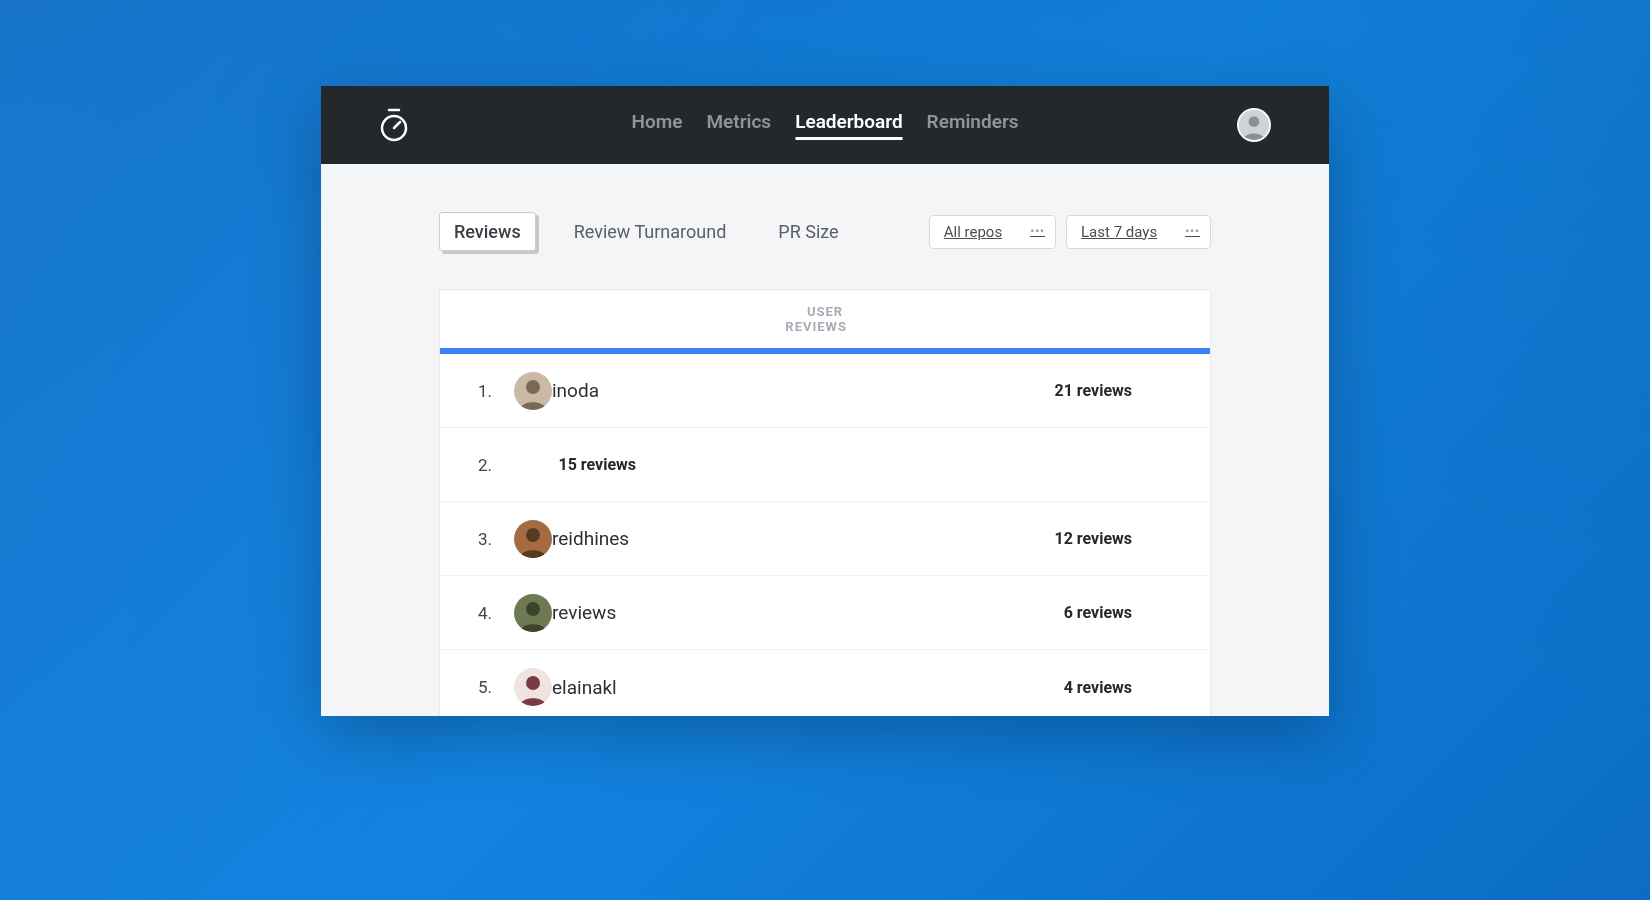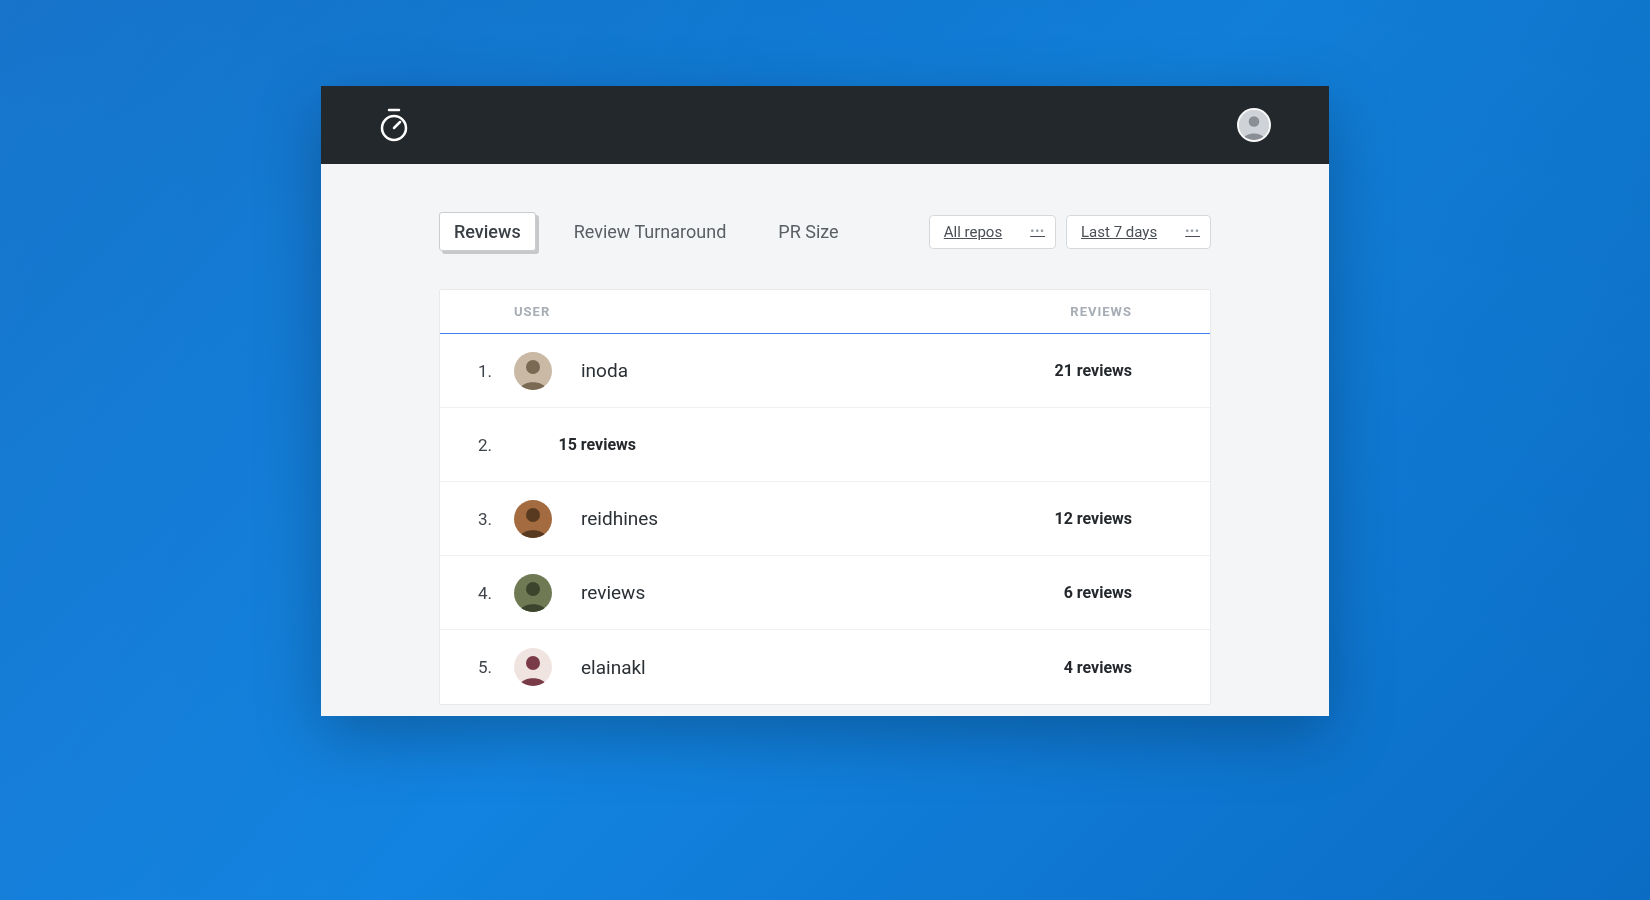--- a/index.html
+++ b/index.html
@@ -135,21 +135,22 @@
   .table-card {
     margin: 38px 118px 0 118px;
     background: #ffffff;
     border: 1px solid #e7e9eb;
     border-radius: 2px;
   }
   .thead {
     display: flex;
     align-items: center;
     padding: 14px 0;
-    border-bottom: 1px solid #3b82f6;
+    border-bottom: 6px solid #3b82f6;
+    flex-direction: column;
   }
   .col-rank { width: 74px; }
   .col-user-h {
     color: #a7adb4;
     font-size: 13px;
     font-weight: 700;
     letter-spacing: 1px;
     flex: 1;
   }
   .col-reviews-h {
@@ -172,21 +173,21 @@
     width: 74px;
     text-align: right;
     padding-right: 22px;
     color: #3f444a;
     font-size: 17px;
   }
   .cell-user {
     flex: 1;
     display: flex;
     align-items: center;
-    gap: 29px;
+    gap: 0;
   }
   .cell-user .uavatar {
     width: 38px;
     height: 38px;
     border-radius: 50%;
     overflow: hidden;
     flex-shrink: 0;
   }
   .cell-user .uname {
     font-size: 19px;
@@ -210,20 +211,26 @@
 
   <div class="app-header">
     <div class="logo-wrap">
       <span class="logo-icon">
         <svg width="30" height="34" viewBox="0 0 30 34">
           <line x1="10" y1="2" x2="20" y2="2" stroke="#ffffff" stroke-width="2.5" stroke-linecap="round"></line>
           <circle cx="15" cy="20" r="12" stroke="#ffffff" stroke-width="2.5" fill="none"></circle>
           <line x1="15" y1="20" x2="21" y2="14" stroke="#ffffff" stroke-width="2.5" stroke-linecap="round"></line>
         </svg>
       </span>
+    </div>
+    <div class="nav">
+      <div class="nav-item">Home</div>
+      <div class="nav-item">Metrics</div>
+      <div class="nav-item active">Leaderboard</div>
+      <div class="nav-item">Reminders</div>
     </div>
     <div class="avatar-wrap">
       <div class="avatar">
         <svg viewBox="0 0 34 34">
           <rect width="34" height="34" fill="#cfd3d7"></rect>
           <circle cx="17" cy="13" r="6" fill="#8a8f95"></circle>
           <path d="M5 34 C5 24, 29 24, 29 34 Z" fill="#8a8f95"></path>
         </svg>
       </div>
     </div>

